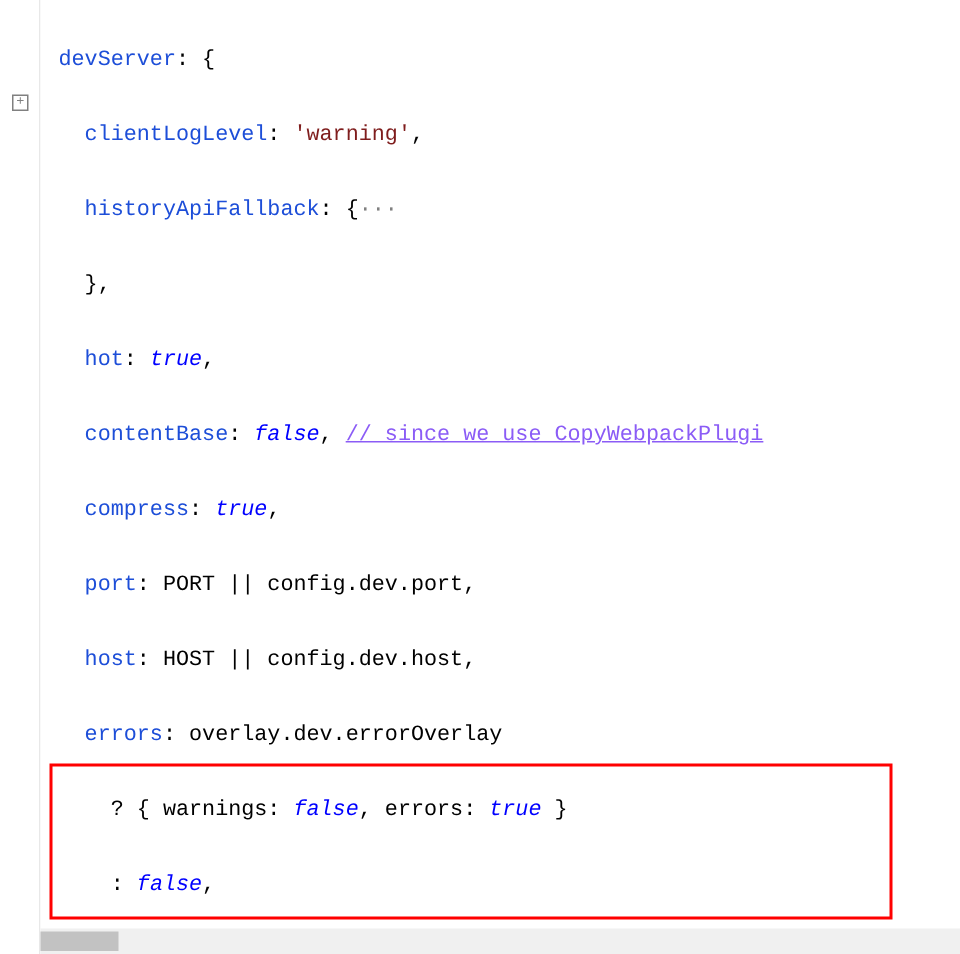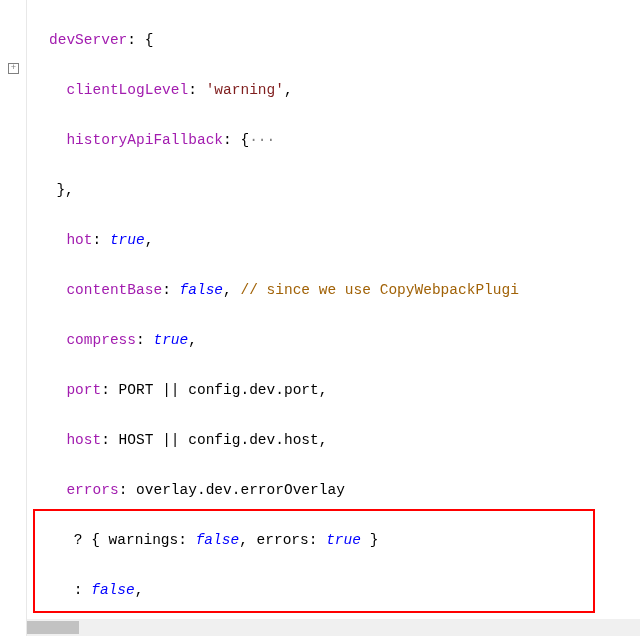--- a/index.html
+++ b/index.html
@@ -50,25 +50,25 @@
       padding-left: 12px;
       padding-top: 3px;
       white-space: pre;
       overflow: hidden;
       background: #ffffff;
     }
     .line {
       display: block;
       height: 25px;
     }
-    .tok-key { color: #a21caf; margin-left: 10px; }
+    .tok-key { color: #1d4ed8; }
     .tok-punct { color: #000000; }
     .tok-str { color: #7f1d1d; }
     .tok-bool { color: #0000ff; font-style: italic; }
-    .tok-comment { color: #a16207; }
+    .tok-comment { color: #8b5cf6; text-decoration: underline; }
     .tok-collapsed { color: #808080; }
     .highlight-box {
       position: absolute;
       border: 2px solid #ff0000;
       pointer-events: none;
       left: 33px;
       top: 509px;
       width: 562px;
       height: 104px;
     }

